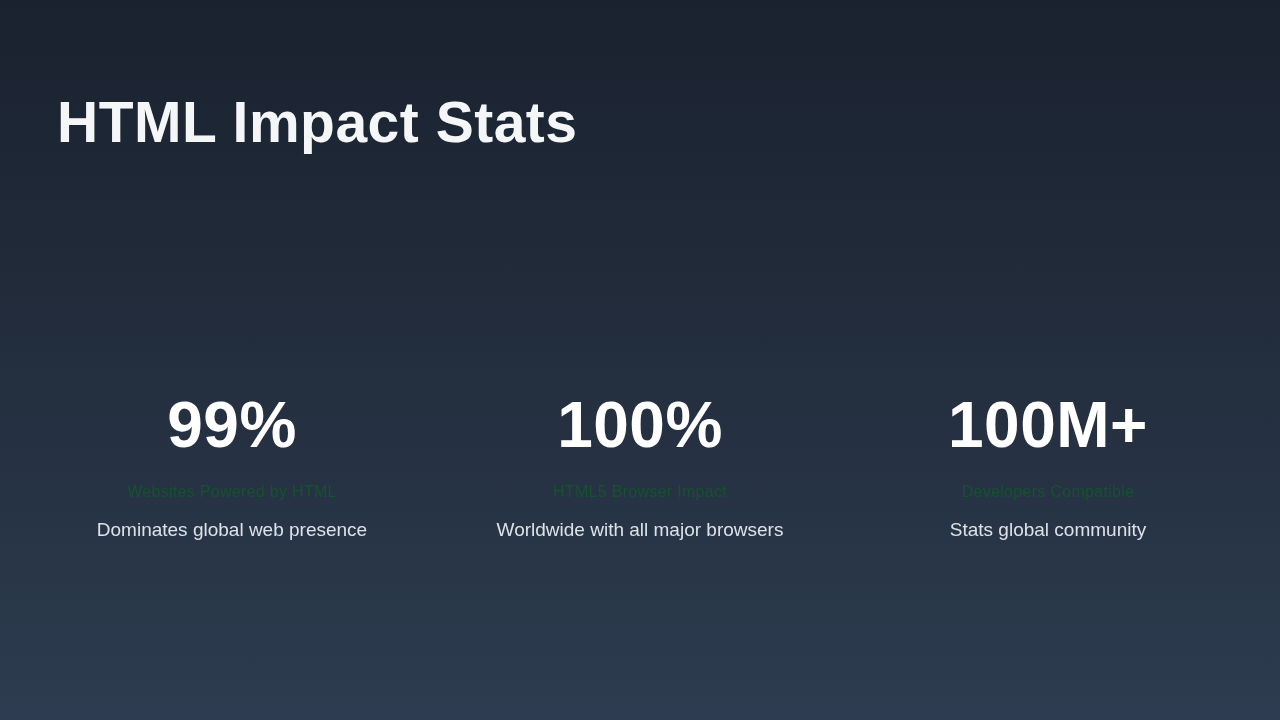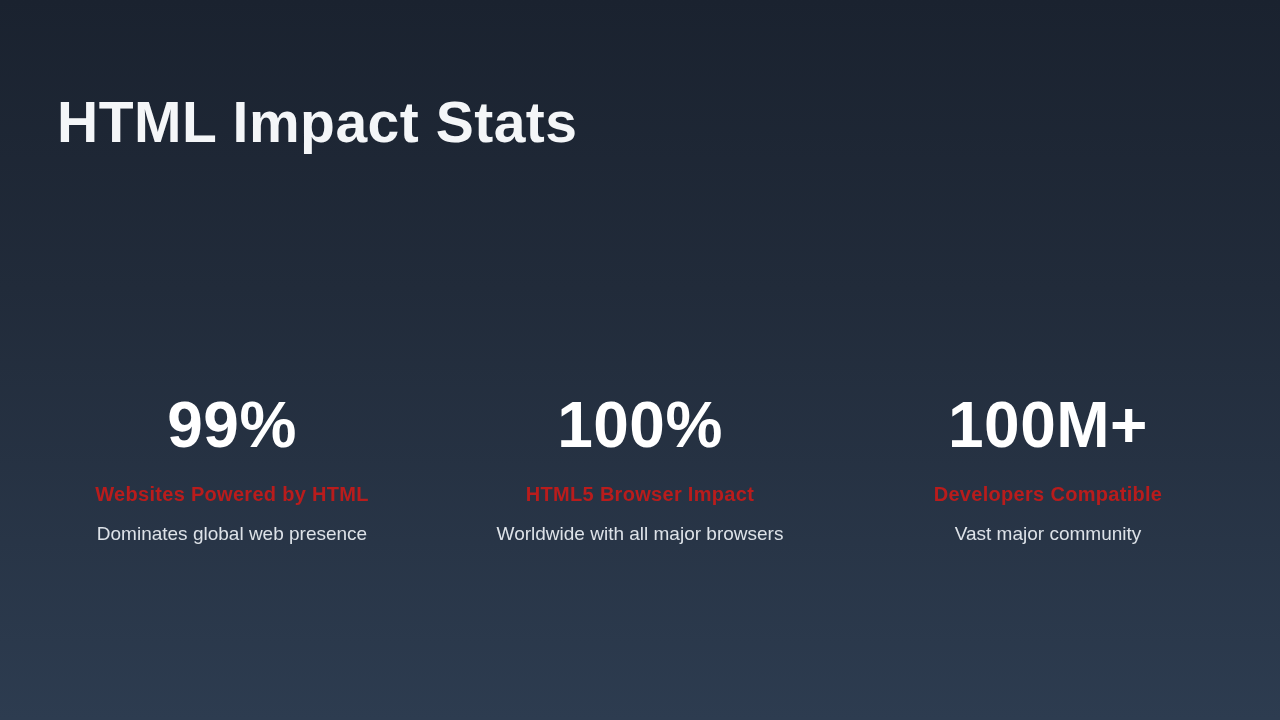--- a/index.html
+++ b/index.html
@@ -46,24 +46,24 @@
   }
   .stat-value {
     font-size: 64px;
     font-weight: 700;
     line-height: 1;
     color: #ffffff;
     letter-spacing: 0.5px;
   }
   .stat-label {
     margin-top: 27px;
-    font-size: 20px;
-    font-weight: 700;
+    font-size: 16px;
+    font-weight: 400;
     line-height: 1;
-    color: #b91c1c;
+    color: #14532d;
     letter-spacing: 0.3px;
   }
   .stat-desc {
     margin-top: 20px;
     font-size: 19px;
     font-weight: 400;
     line-height: 1;
     color: #dde2e8;
   }
 </style>
@@ -84,17 +84,17 @@
 
     <div class="stat-card">
       <div class="stat-value">100%</div>
       <div class="stat-label">HTML5 Browser Impact</div>
       <div class="stat-desc">Worldwide with all major browsers</div>
     </div>
 
     <div class="stat-card">
       <div class="stat-value">100M+</div>
       <div class="stat-label">Developers Compatible</div>
-      <div class="stat-desc">Vast major community</div>
+      <div class="stat-desc">Stats global community</div>
     </div>
 
   </div>
 </div>
 
 </body></html>

